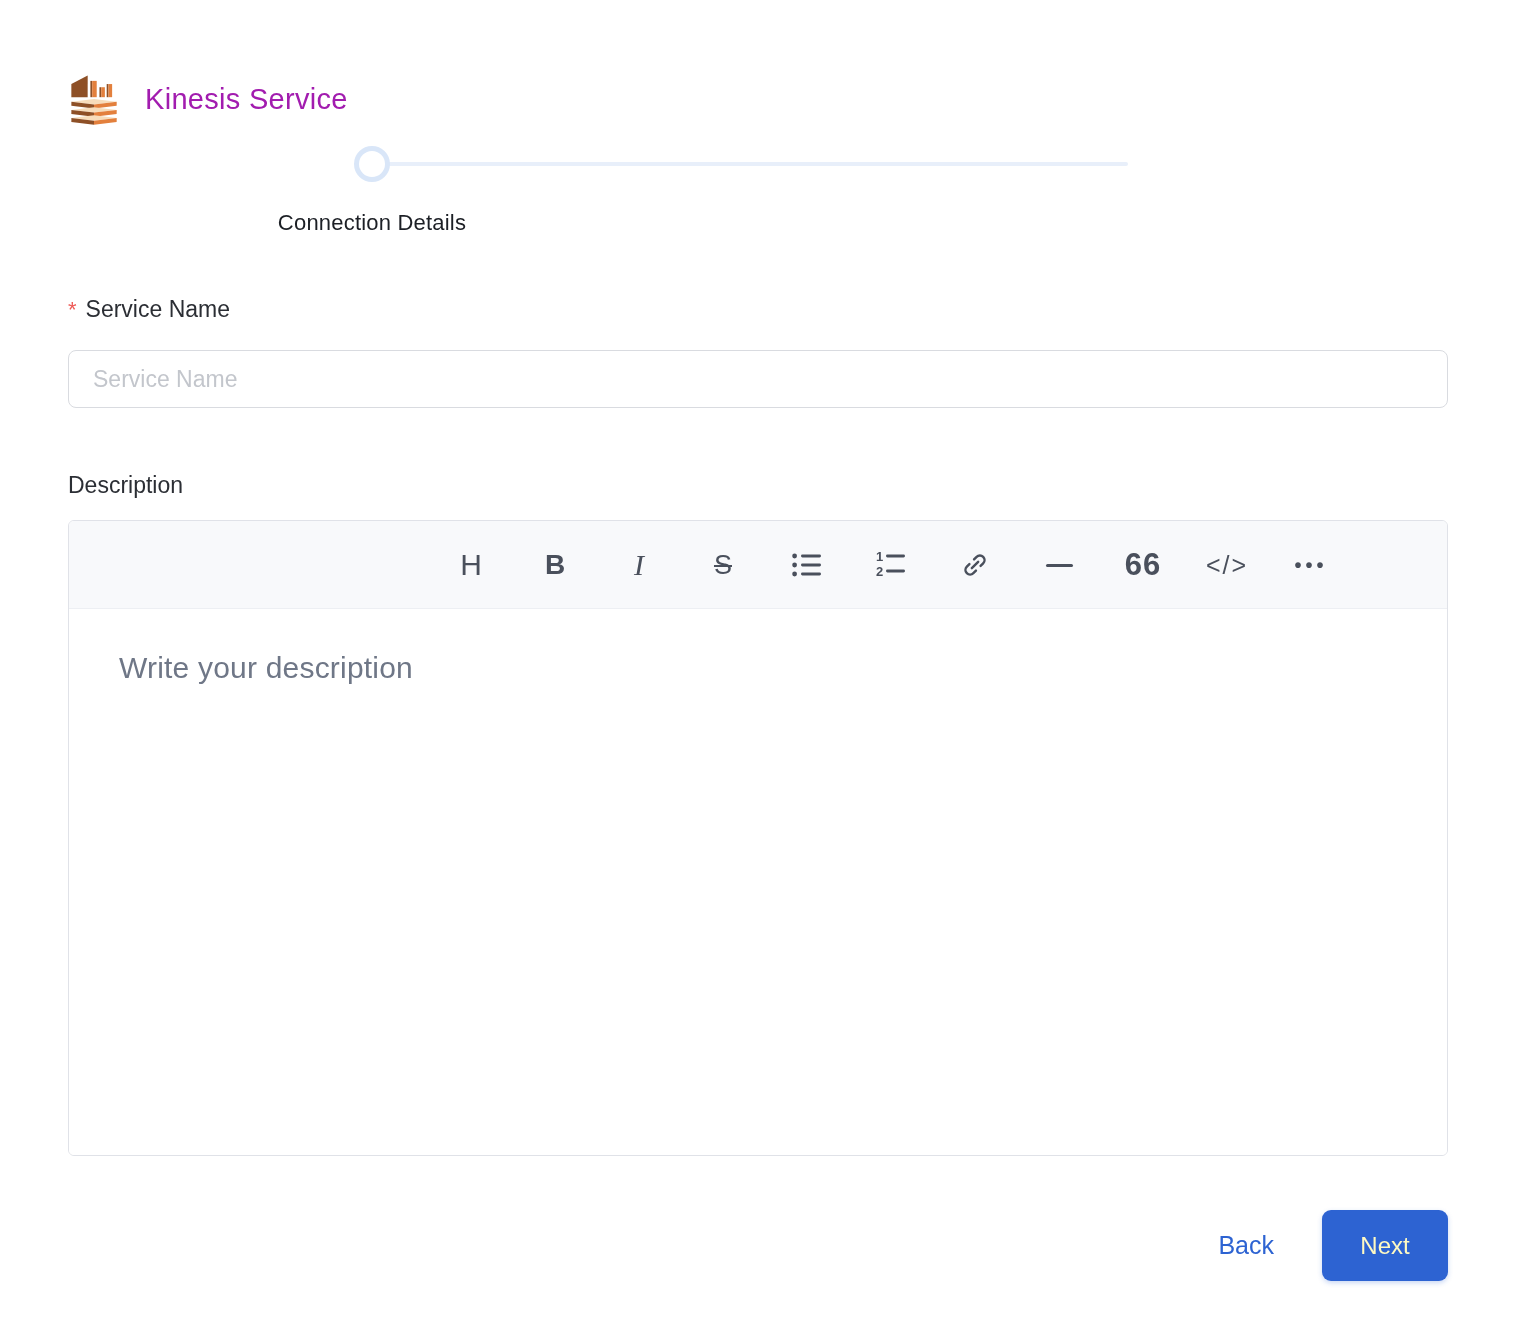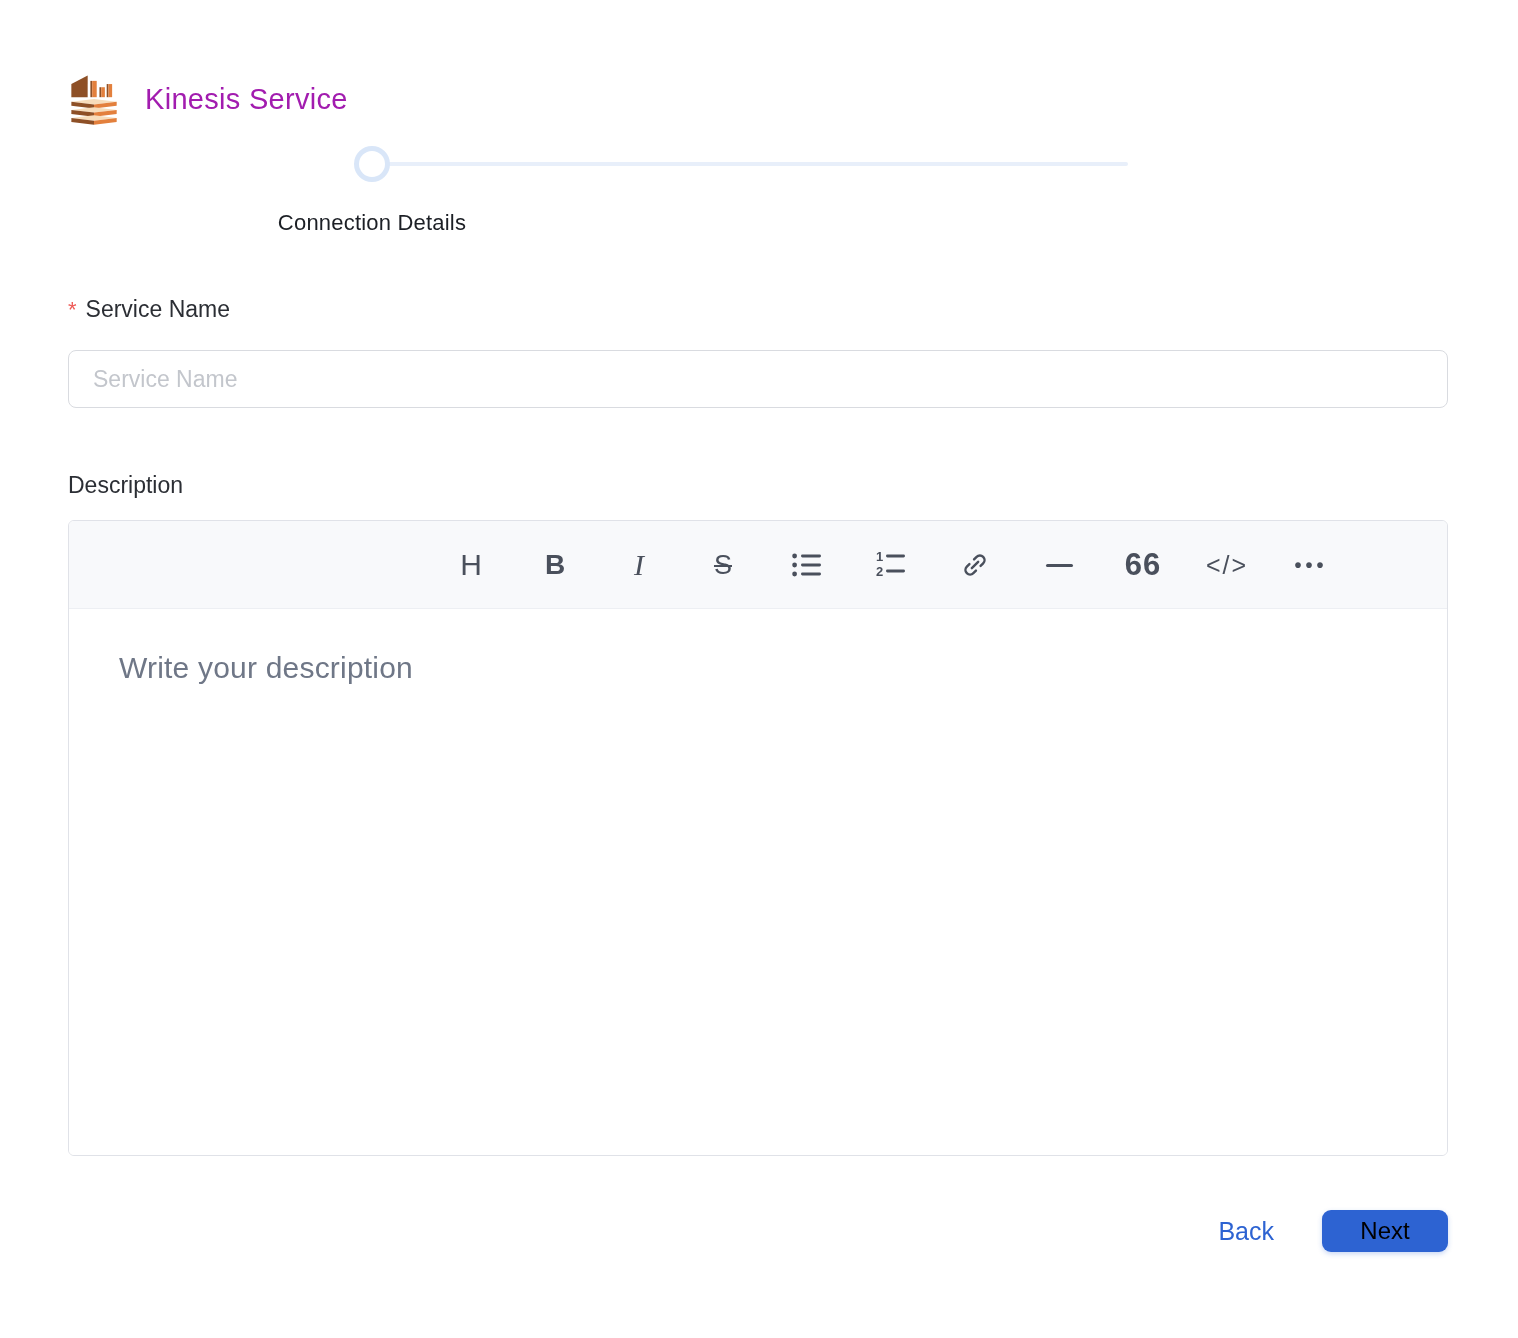--- a/index.html
+++ b/index.html
@@ -138,22 +138,22 @@
   .footer {
     margin: 54px 70px 0 0;
     display: flex; justify-content: flex-end; align-items: center; gap: 48px;
   }
   .back-btn {
     background: none; border: none; cursor: pointer;
     color: #2d63d2; font-size: 25px;
     font-family: "Liberation Sans", "DejaVu Sans", sans-serif;
   }
   .next-btn {
-    width: 126px; height: 42px;
-    background: #2d63d2; color: #000000;
+    width: 126px; height: 71px;
+    background: #2d63d2; color: #fef9c3;
     border: none; border-radius: 9px; cursor: pointer;
     font-size: 24px;
     font-family: "Liberation Sans", "DejaVu Sans", sans-serif;
     box-shadow: 0 2px 5px rgba(45, 99, 210, 0.25);
     display: flex; align-items: center; justify-content: center;
   }
 </style>
 </head>
 <body>
 

